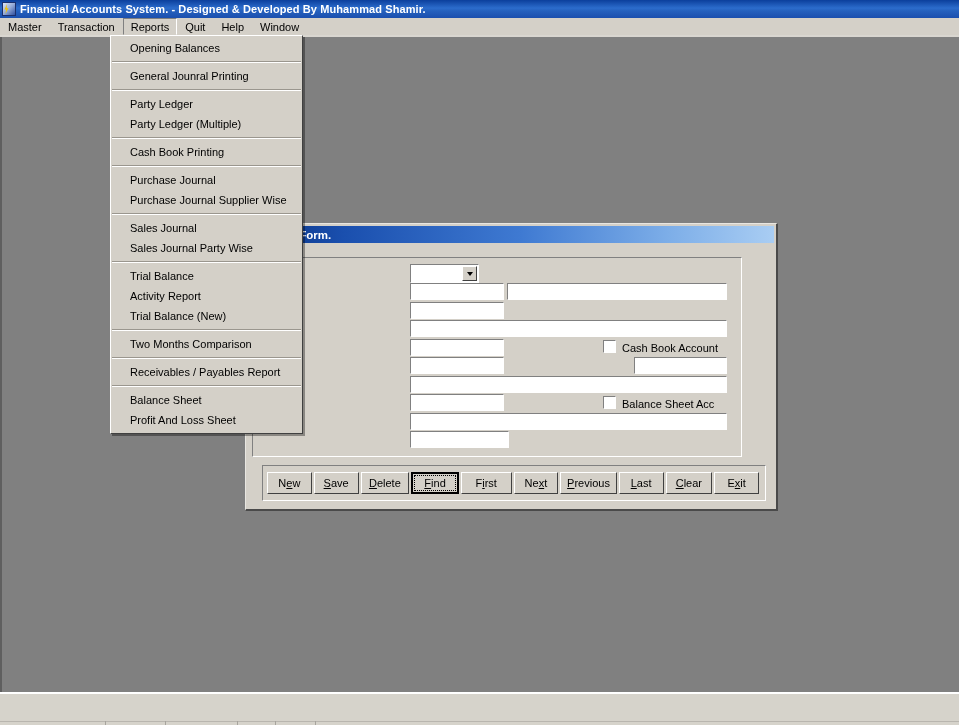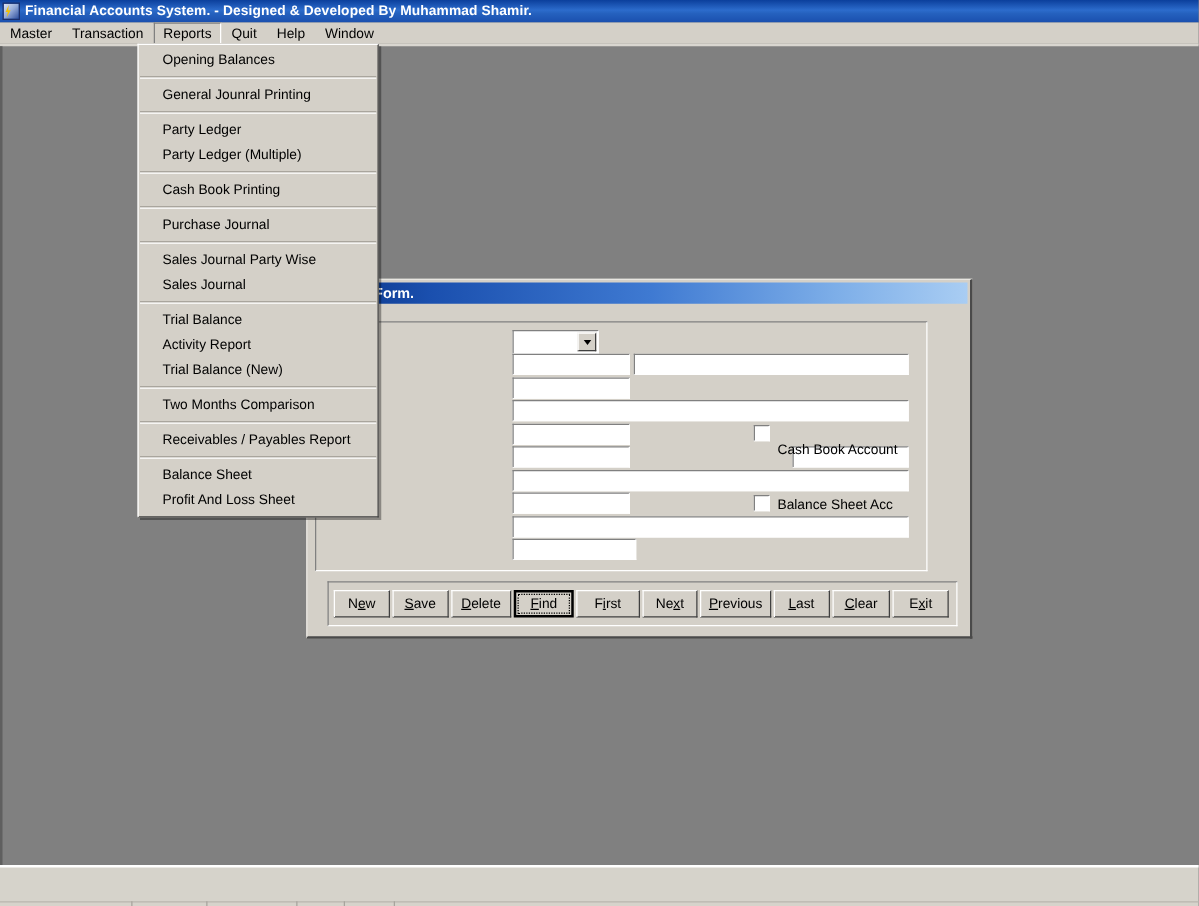--- a/index.html
+++ b/index.html
@@ -271,21 +271,21 @@
   <div class="fld" style="left:410px;top:320px;width:317px;"></div>
   <div class="fld" style="left:410px;top:339px;width:94px;"></div>
   <div class="fld" style="left:410px;top:357px;width:94px;"></div>
   <div class="fld" style="left:634px;top:357px;width:93px;"></div>
   <div class="fld" style="left:410px;top:376px;width:317px;"></div>
   <div class="fld" style="left:410px;top:394px;width:94px;"></div>
   <div class="fld" style="left:410px;top:413px;width:317px;"></div>
   <div class="fld" style="left:410px;top:431px;width:99px;"></div>
 
   <div class="chk" style="left:603px;top:340px;"></div>
-  <div class="chklbl" style="left:622px;top:353px;">Cash Book Account</div>
+  <div class="chklbl" style="left:622px;top:341px;">Cash Book Account</div>
 
   <div class="chk" style="left:603px;top:396px;"></div>
   <div class="chklbl" style="left:622px;top:397px;">Balance Sheet Acc</div>
 
   <div class="btnbar" id="btnbar">
       <div class="btn" style="width: 46px;">N<u>e</u>w</div>
       <div class="btn" style="width: 46px;"><u>S</u>ave</div>
       <div class="btn" style="width: 50px;"><u>D</u>elete</div>
       <div class="btn focus" style="width: 49px;">
         <span class="inner2"><u>F</u>ind</span>
@@ -302,23 +302,24 @@
       <div class="ditem">Opening Balances</div>
       <div class="dsep"></div>
       <div class="ditem">General Jounral Printing</div>
       <div class="dsep"></div>
       <div class="ditem">Party Ledger</div>
       <div class="ditem">Party Ledger (Multiple)</div>
       <div class="dsep"></div>
       <div class="ditem">Cash Book Printing</div>
       <div class="dsep"></div>
       <div class="ditem">Purchase Journal</div>
-      <div class="dsep"></div>
+      <div class="ditem">Purchase Journal Supplier Wise</div>
+      <div class="dsep"></div>
+      <div class="ditem">Sales Journal</div>
       <div class="ditem">Sales Journal Party Wise</div>
-      <div class="ditem">Sales Journal</div>
       <div class="dsep"></div>
       <div class="ditem">Trial Balance</div>
       <div class="ditem">Activity Report</div>
       <div class="ditem">Trial Balance (New)</div>
       <div class="dsep"></div>
       <div class="ditem">Two Months Comparison</div>
       <div class="dsep"></div>
       <div class="ditem">Receivables / Payables Report</div>
       <div class="dsep"></div>
       <div class="ditem">Balance Sheet</div>

